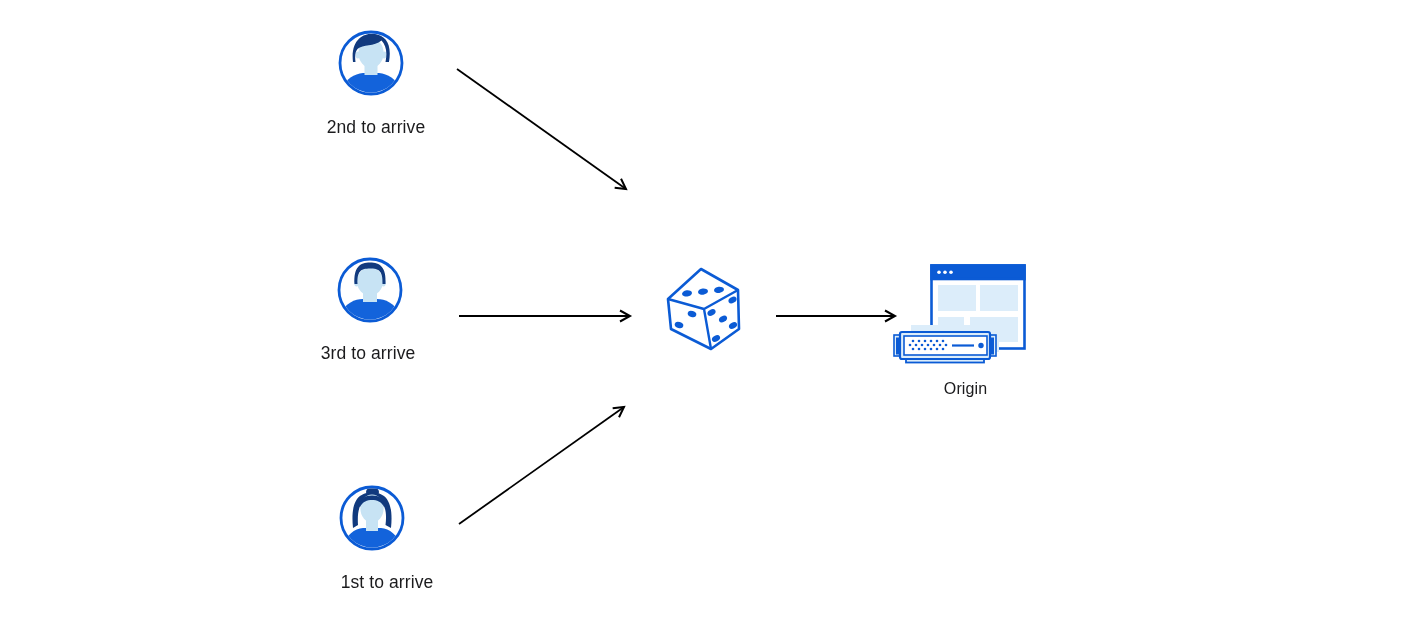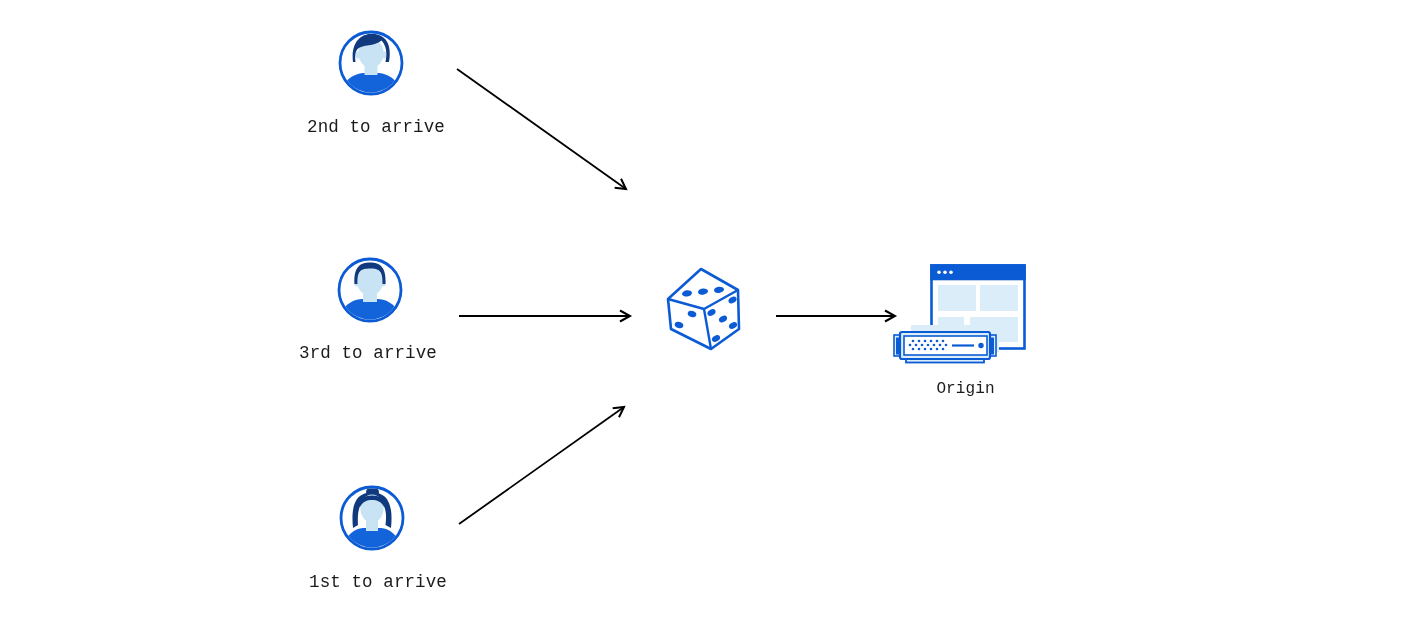--- a/index.html
+++ b/index.html
@@ -1,20 +1,20 @@
 <!DOCTYPE html>
 <html style="--blue: #0b5bd5; --shirt-blue: #1363db; --dark-navy: #113a7e; --light-blue: #c7e3f4; --panel-blue: #dcedfa; --arrow-black: #000000; --text: #1b1b1d; --background: #ffffff;"><head>
 <meta charset="utf-8">
 <style>
   html,body{margin:0;padding:0;background:#fff;}
   #canvas{
     position:relative;
     width:1167px;height:633px;
     background:var(--background,#fff);
-    font-family:Liberation Mono, monospace;
+    font-family:Liberation Sans, sans-serif;
     overflow:hidden;
   }
   .abs{position:absolute;}
   .node-label{
     position:absolute;
     text-align:center;
     font-size:17.5px;
     line-height:20px;
     color:var(--text,#1b1b1d);
     letter-spacing:0.1px;
@@ -101,21 +101,21 @@
         <ellipse class="hair-fill" cx="33.5" cy="7" rx="6.5" ry="5"></ellipse>
         <path class="hair-fill" d="M14,43 C11,14 21,7.5 33,7.5 C45,7.5 55,14 52,43
                  L46.5,40 C48.5,24 45,14.5 33,14.5 C21,14.5 18,24 19,40 Z"></path>
         <rect class="face-fill" x="27" y="29" width="12" height="17"></rect>
         <ellipse class="face-fill" cx="33" cy="23.5" rx="11.6" ry="14"></ellipse>
         <path class="hair-fill" d="M21,22 C21,13 26,10.5 33,10.5 C40,10.5 45,13 45,22
                  C42,16.5 38,15 33,15 C28,15 24,16.5 21,22 Z"></path>
       </g>
     </svg>
   </div>
-  <div class="node-label" style="left:298px;top:572px;width:160px;">1st to arrive</div>
+  <div class="node-label" style="left:307px;top:572px;width:160px;">1st to arrive</div>
 
   <svg class="abs" style="left:665px;top:264px;" width="78" height="90" viewBox="0 0 78 90">
     <path class="white-fill blue-stroke" stroke-width="2.6" stroke-linejoin="round" d="M36,5 L73,26 L74,65 L46,85 L6,65 L3,35 Z"></path>
     <path class="blue-stroke" stroke-width="2.4" stroke-linejoin="round" d="M3,35 L39,45 L73,26 M39,45 L46,85"></path>
 
     <ellipse class="blue-fill" cx="22" cy="29.4" rx="5" ry="3.1" transform="rotate(-7 22 29.4)"></ellipse>
     <ellipse class="blue-fill" cx="38" cy="27.6" rx="5" ry="3.1" transform="rotate(-7 38 27.6)"></ellipse>
     <ellipse class="blue-fill" cx="54" cy="25.8" rx="5" ry="3.1" transform="rotate(-7 54 25.8)"></ellipse>
 
     <ellipse class="blue-fill" cx="27" cy="50" rx="4.4" ry="3" transform="rotate(16 27 50)"></ellipse>

